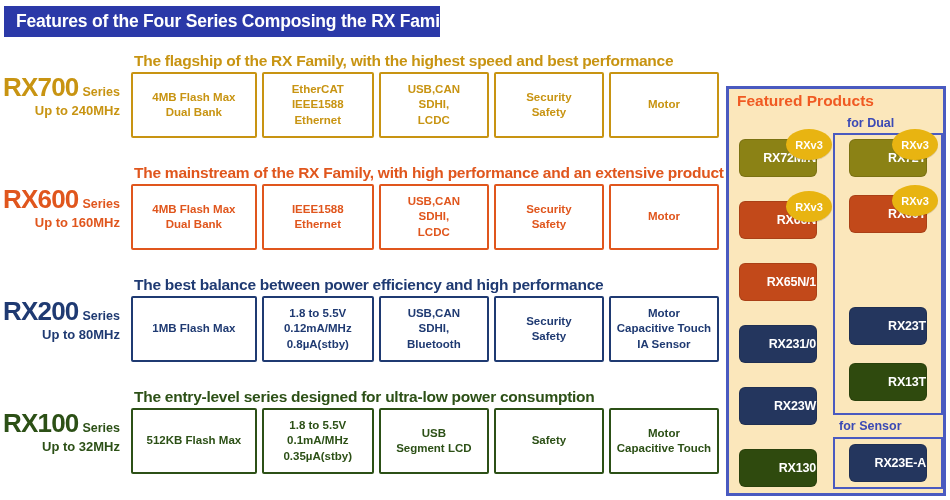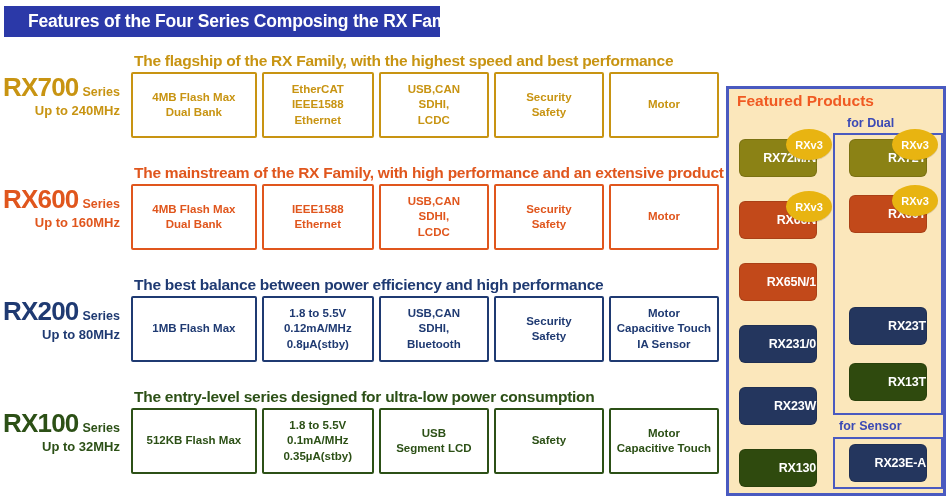--- a/index.html
+++ b/index.html
@@ -22,21 +22,21 @@
   #title-banner {
     position: absolute;
     left: 4px;
     top: 6px;
     width: 436px;
     height: 31px;
     background: #2b39a8;
     display: flex;
     align-items: center;
     box-sizing: border-box;
-    padding-left: 24px;
+    padding-left: 12px;
   }
   #title-banner .title-text {
     color: #ffffff;
     font-size: 17.5px;
     font-weight: 600;
     letter-spacing: -0.2px;
     white-space: nowrap;
   }
 
   

